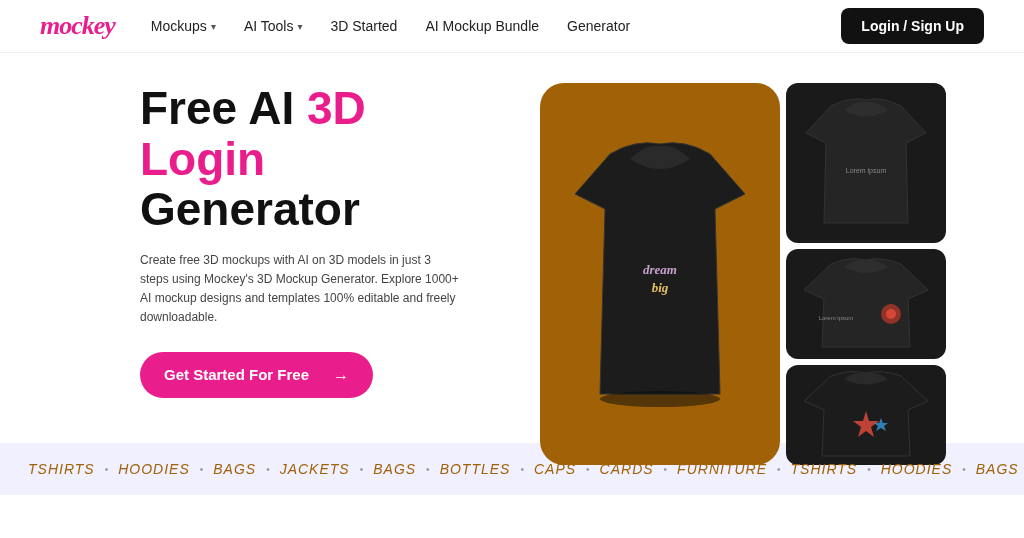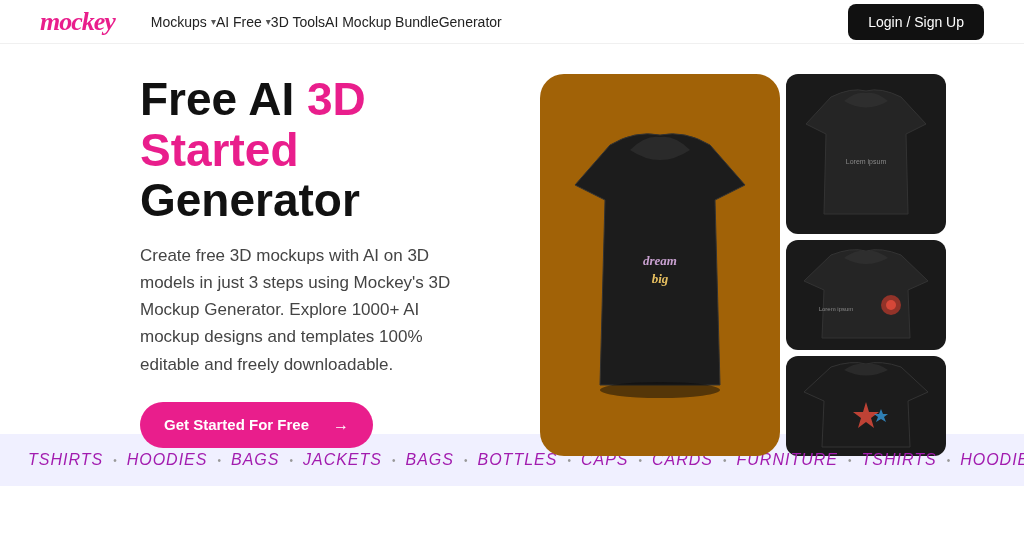--- a/index.html
+++ b/index.html
@@ -3,36 +3,37 @@
   <meta charset="utf-8">
   <style>
     * { margin: 0; padding: 0; box-sizing: border-box; }
     body { font-family: 'Arial', sans-serif; background: #fff; width: 1024px; height: 538px; overflow: hidden; }
 
     
     .header {
       display: flex;
       align-items: center;
       padding: 0 40px;
-      height: 44px;
+      height: 53px;
       border-bottom: 1px solid #f0f0f0;
       background: #fff;
     }
     .logo {
       font-size: 26px;
       font-weight: 700;
       color: #e91e8c;
       font-style: italic;
       margin-right: 36px;
       font-family: 'Georgia', cursive;
       letter-spacing: -1px;
     }
     .nav {
       display: flex;
       align-items: center;
+      gap: 28px;
       flex: 1;
     }
     .nav-item {
       font-size: 14px;
       color: #222;
       cursor: pointer;
       display: flex;
       align-items: center;
       gap: 4px;
     }
@@ -41,21 +42,21 @@
       color: #555;
     }
     .login-btn {
       background: #111;
       color: #fff;
       border: none;
       padding: 10px 20px;
       border-radius: 8px;
       font-size: 14px;
       cursor: pointer;
-      font-weight: 400;
+      font-weight: 700;
     }
 
     
     .hero {
       display: flex;
       align-items: flex-start;
       padding: 30px 40px 20px 140px;
       height: 390px;
       background: #fff;
     }
@@ -65,21 +66,21 @@
     }
     .hero-title {
       font-size: 46px;
       font-weight: 900;
       line-height: 1.1;
       margin-bottom: 16px;
     }
     .hero-title .black { color: #111; }
     .hero-title .pink { color: #e91e8c; }
     .hero-desc {
-      font-size: 17px;
+      font-size: 12px;
       color: #444;
       line-height: 1.6;
       margin-bottom: 24px;
       max-width: 320px;
     }
     .cta-btn {
       display: inline-flex;
       align-items: center;
       gap: 24px;
       background: #e91e8c;
@@ -158,65 +159,65 @@
       align-items: center;
       gap: 0;
       animation: scroll-left 12s linear infinite;
       white-space: nowrap;
     }
     @keyframes scroll-left {
       0% { transform: translateX(0); }
       100% { transform: translateX(-50%); }
     }
     .cat-item {
-      font-size: 16px;
+      font-size: 14px;
       font-style: italic;
       font-weight: 500;
-      color: #a21caf;
+      color: #a16207;
       letter-spacing: 1px;
       padding: 0 8px;
     }
     .cat-dot {
       color: #999;
       font-size: 10px;
       padding: 0 2px;
     }
   </style>
 </head>
 <body>
 
 <header class="header">
   <div class="logo">mockey</div>
   <nav class="nav">
     <span class="nav-item">
       <span>Mockups</span>
       <span class="chevron">▾</span>
     </span>
     <span class="nav-item">
-      <span>AI Free</span>
+      <span>AI Tools</span>
       <span class="chevron">▾</span>
     </span>
     <span class="nav-item">
-      <span>3D Tools</span>
+      <span>3D Started</span>
     </span>
     <span class="nav-item">
       <span>AI Mockup Bundle</span>
     </span>
     <span class="nav-item">
       <span>Generator</span>
     </span>
   </nav>
   <button class="login-btn">Login / Sign Up</button>
 </header>
 
 <section class="hero">
   <div class="hero-text">
     <h1 class="hero-title">
       <span class="black">Free AI </span><span class="pink">3D</span><br>
-      <span class="pink">Started</span><br>
+      <span class="pink">Login</span><br>
       <span class="black">Generator</span>
     </h1>
     <p class="hero-desc">Create free 3D mockups with AI on 3D models in just 3 steps using Mockey's 3D Mockup Generator. Explore 1000+ AI mockup designs and templates 100% editable and freely downloadable.</p>
     <button class="cta-btn">
       <span>Get Started For Free</span>
       <span class="arrow">→</span>
     </button>
   </div>
 
   <div class="hero-images">

